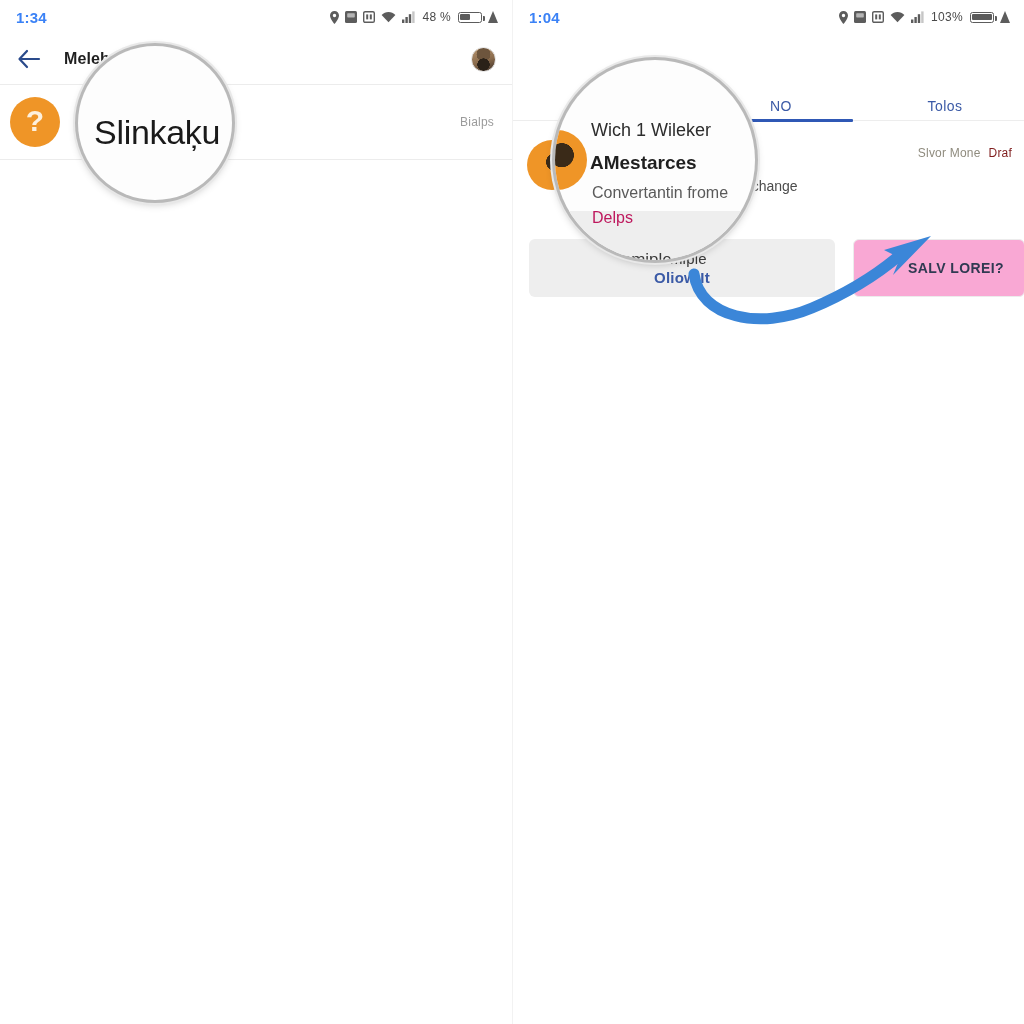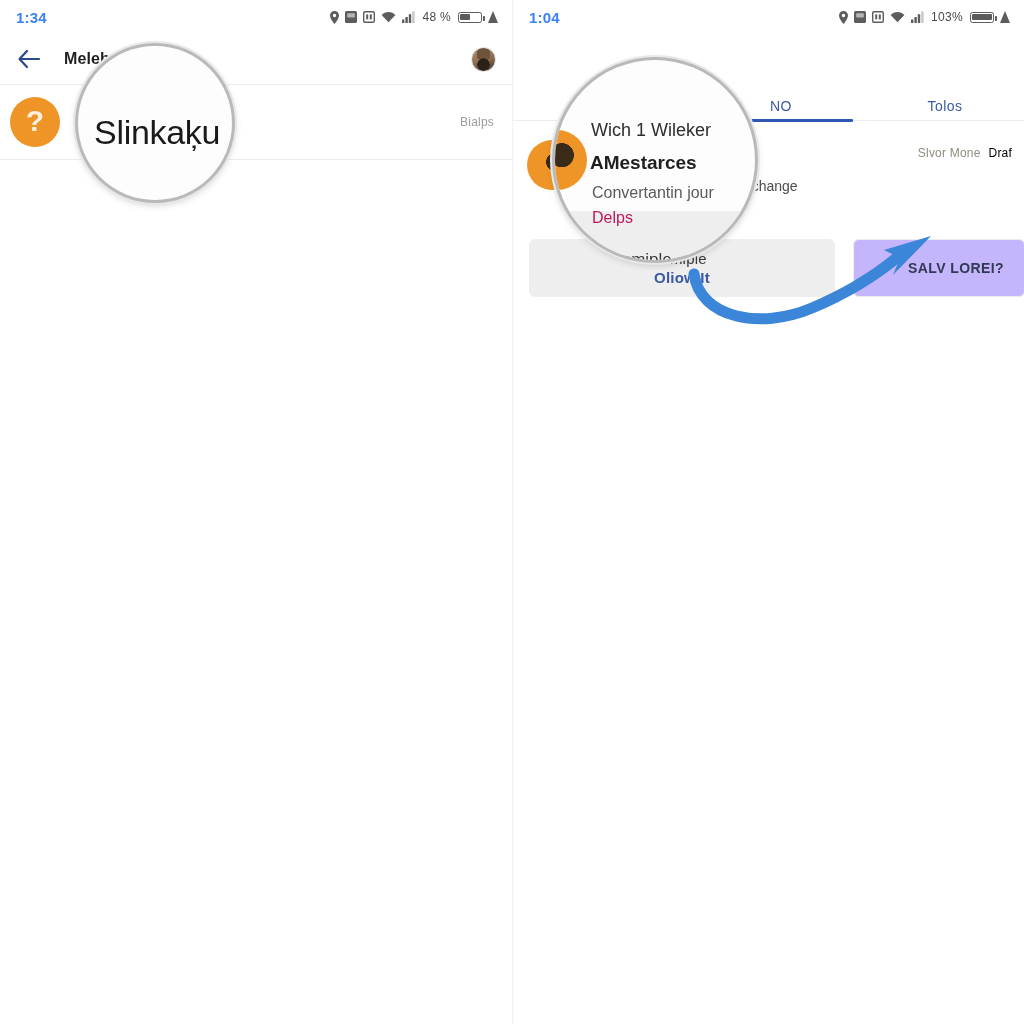--- a/index.html
+++ b/index.html
@@ -216,21 +216,21 @@
       radial-gradient(circle at 56% 44%, #3a2a18 0 22%, rgba(58,42,24,0) 23%),
       #ef9527;
   }
   .r-meta {
     position: absolute;
     right: 12px; top: 16px;
     font-size: 12px;
     white-space: nowrap;
   }
   .r-meta .m1 { color: #8f8b7e; letter-spacing: .2px; }
-  .r-meta .m2 { color: #000000; letter-spacing: .2px; margin-left: 8px; }
+  .r-meta .m2 { color: #7f1d1d; letter-spacing: .2px; margin-left: 8px; }
   .r-snippet {
     position: absolute;
     left: 76px; top: 48px;
     right: 10px;
     font-size: 14px;
     color: #4c4c4c;
     white-space: nowrap;
     overflow: hidden;
   }
 
@@ -257,21 +257,21 @@
   .btn-grey .g2 {
     font-size: 15px;
     color: #3b5aa6;
     font-weight: bold;
     letter-spacing: .2px;
   }
   .btn-outline {
     position: absolute;
     left: 340px; top: 239px;
     width: 172px; height: 58px;
-    background: #c4b5fd;
+    background: #f9a8d4;
     border: 1px solid #ececec;
     border-radius: 6px;
     display: flex;
     align-items: center;
     justify-content: flex-end;
     padding-right: 20px;
     font-family: inherit;
   }
   .btn-outline span {
     font-size: 14px;
@@ -515,18 +515,18 @@
 
   <div class="loupe" id="loupe-left">
     <div class="loupe-inner lx">Slinkaķu</div>
   </div>
 
   <div class="loupe" id="loupe-right">
     <div class="rband"></div>
     <div class="ravatar"></div>
     <div class="loupe-inner rl1">Wich 1 Wileker</div>
     <div class="loupe-inner rl2">AMestarces</div>
-    <div class="loupe-inner rl3">Convertantin jour</div>
+    <div class="loupe-inner rl3">Convertantin frome</div>
     <div class="loupe-inner rl4">Delps</div>
     <div class="loupe-inner rl5">mmiple</div>
   </div>
 
 </div>
 
 </body></html>

